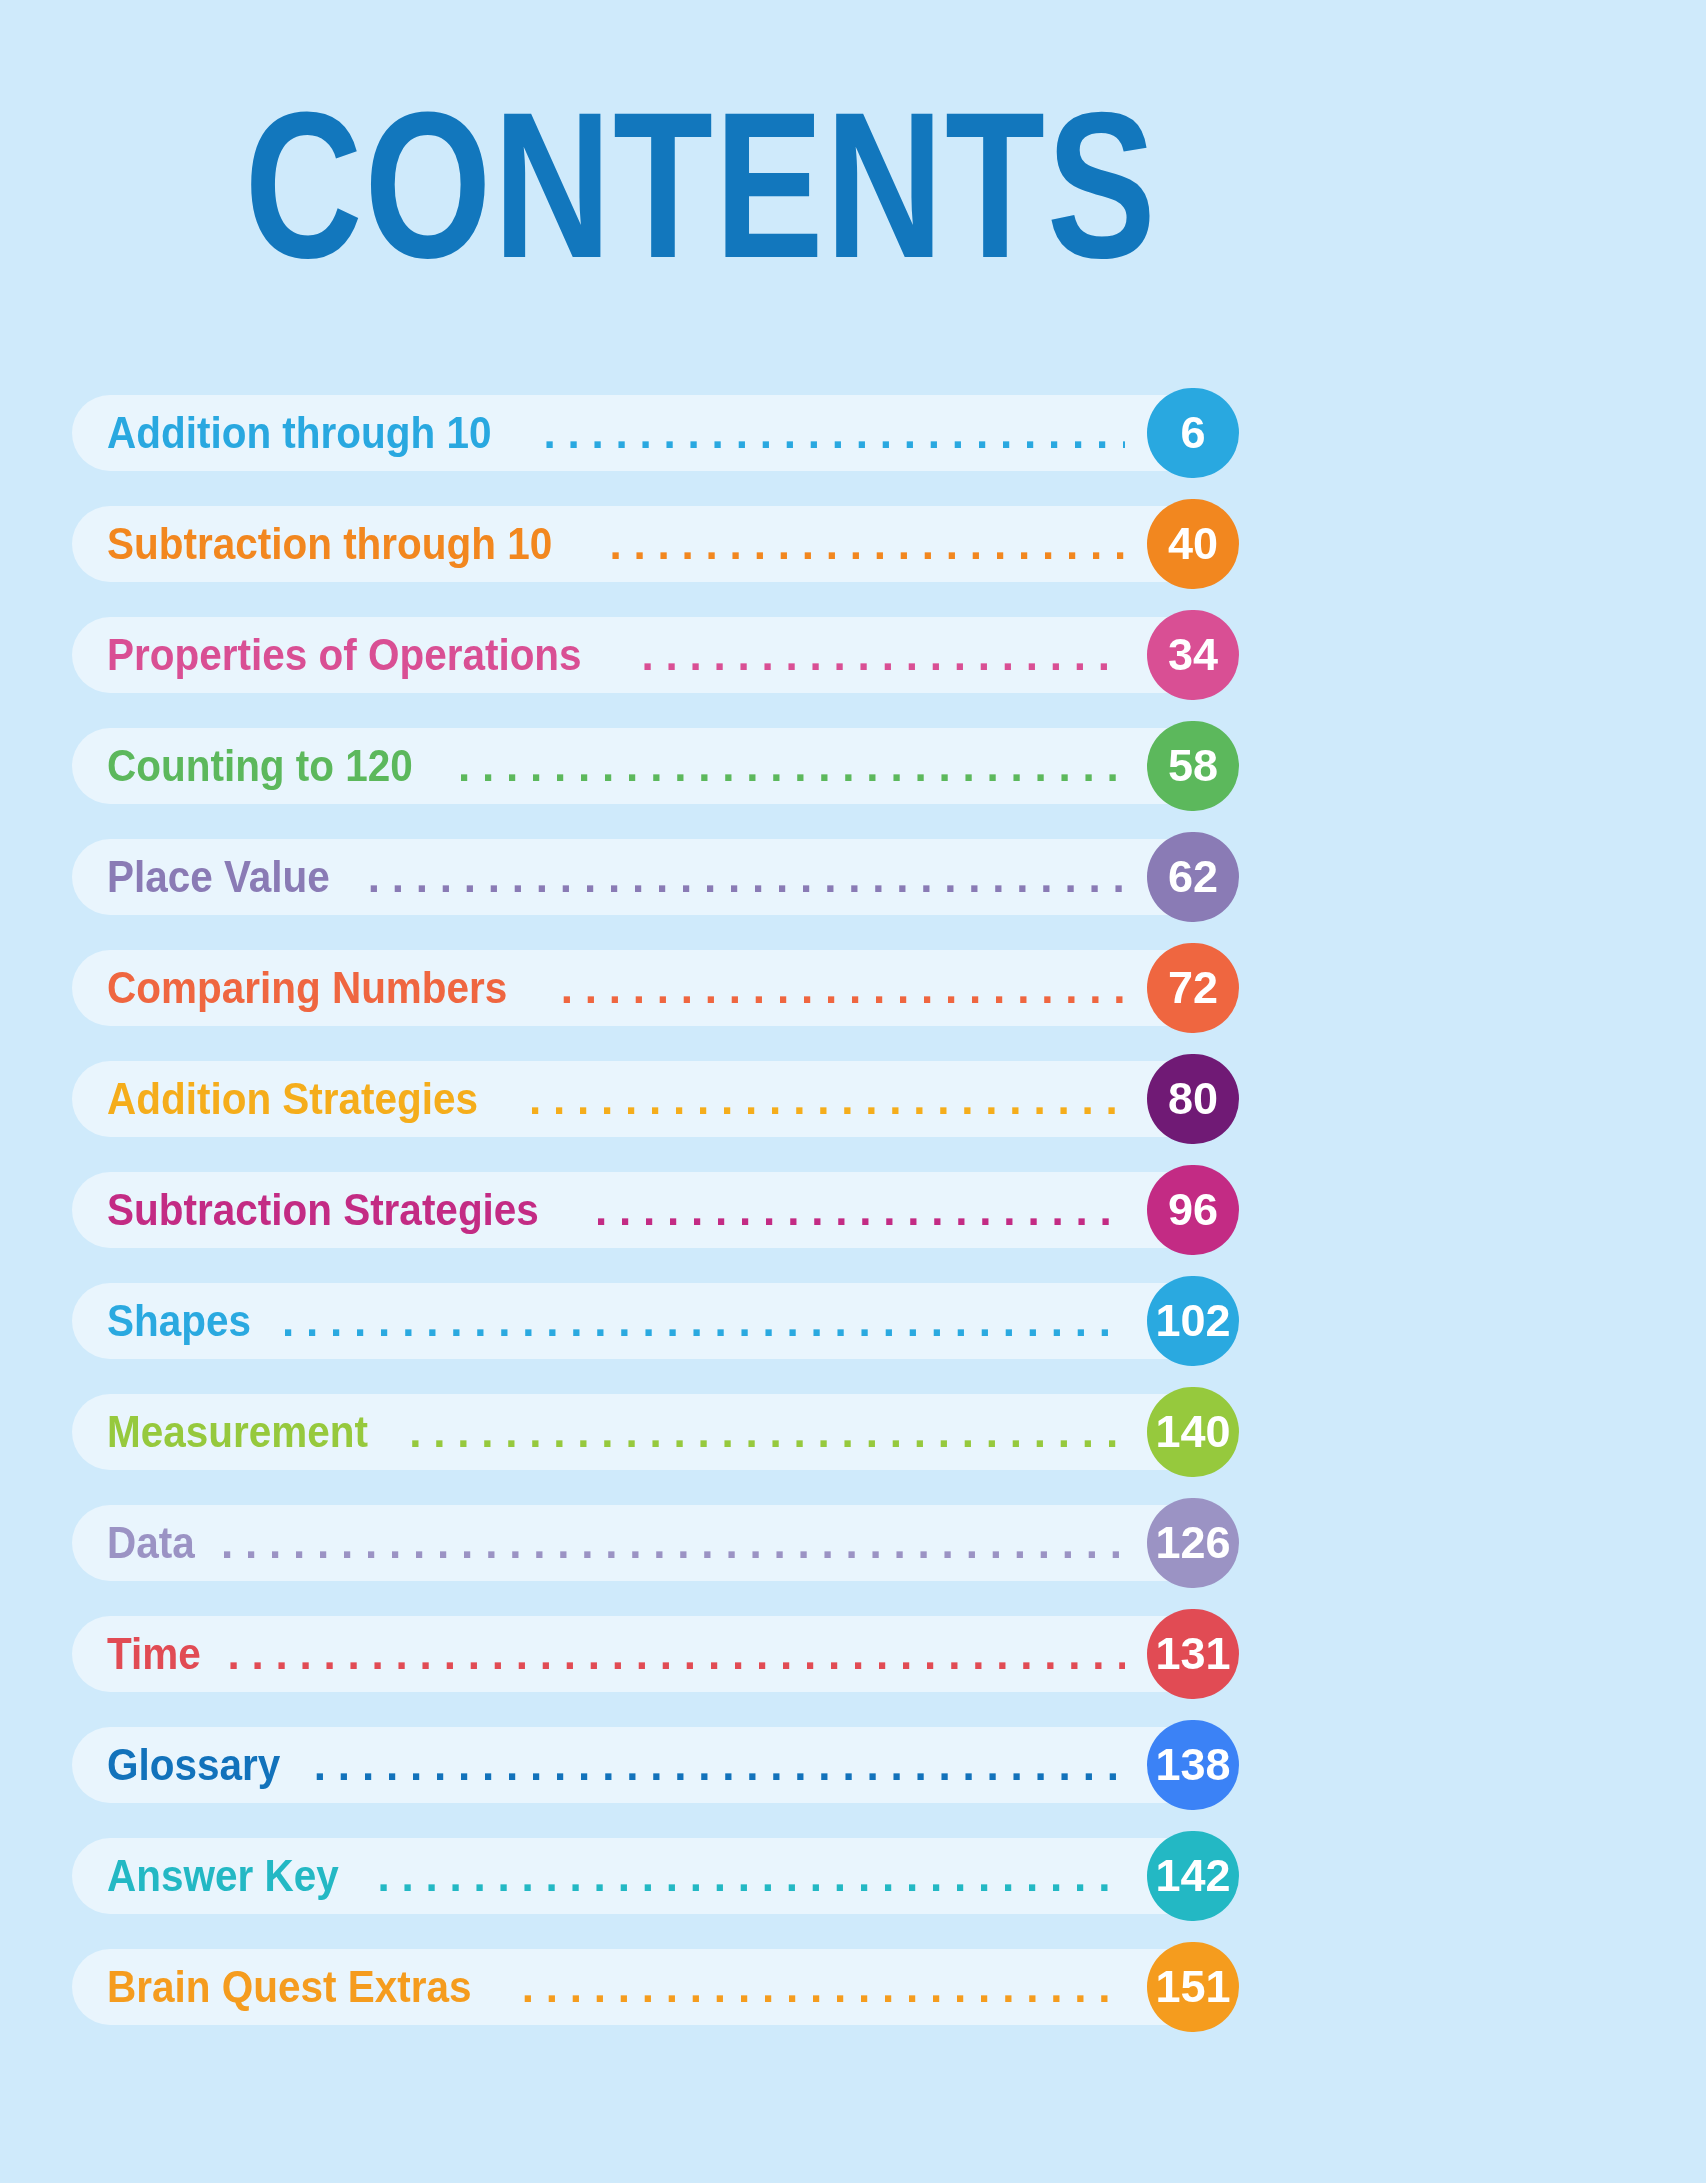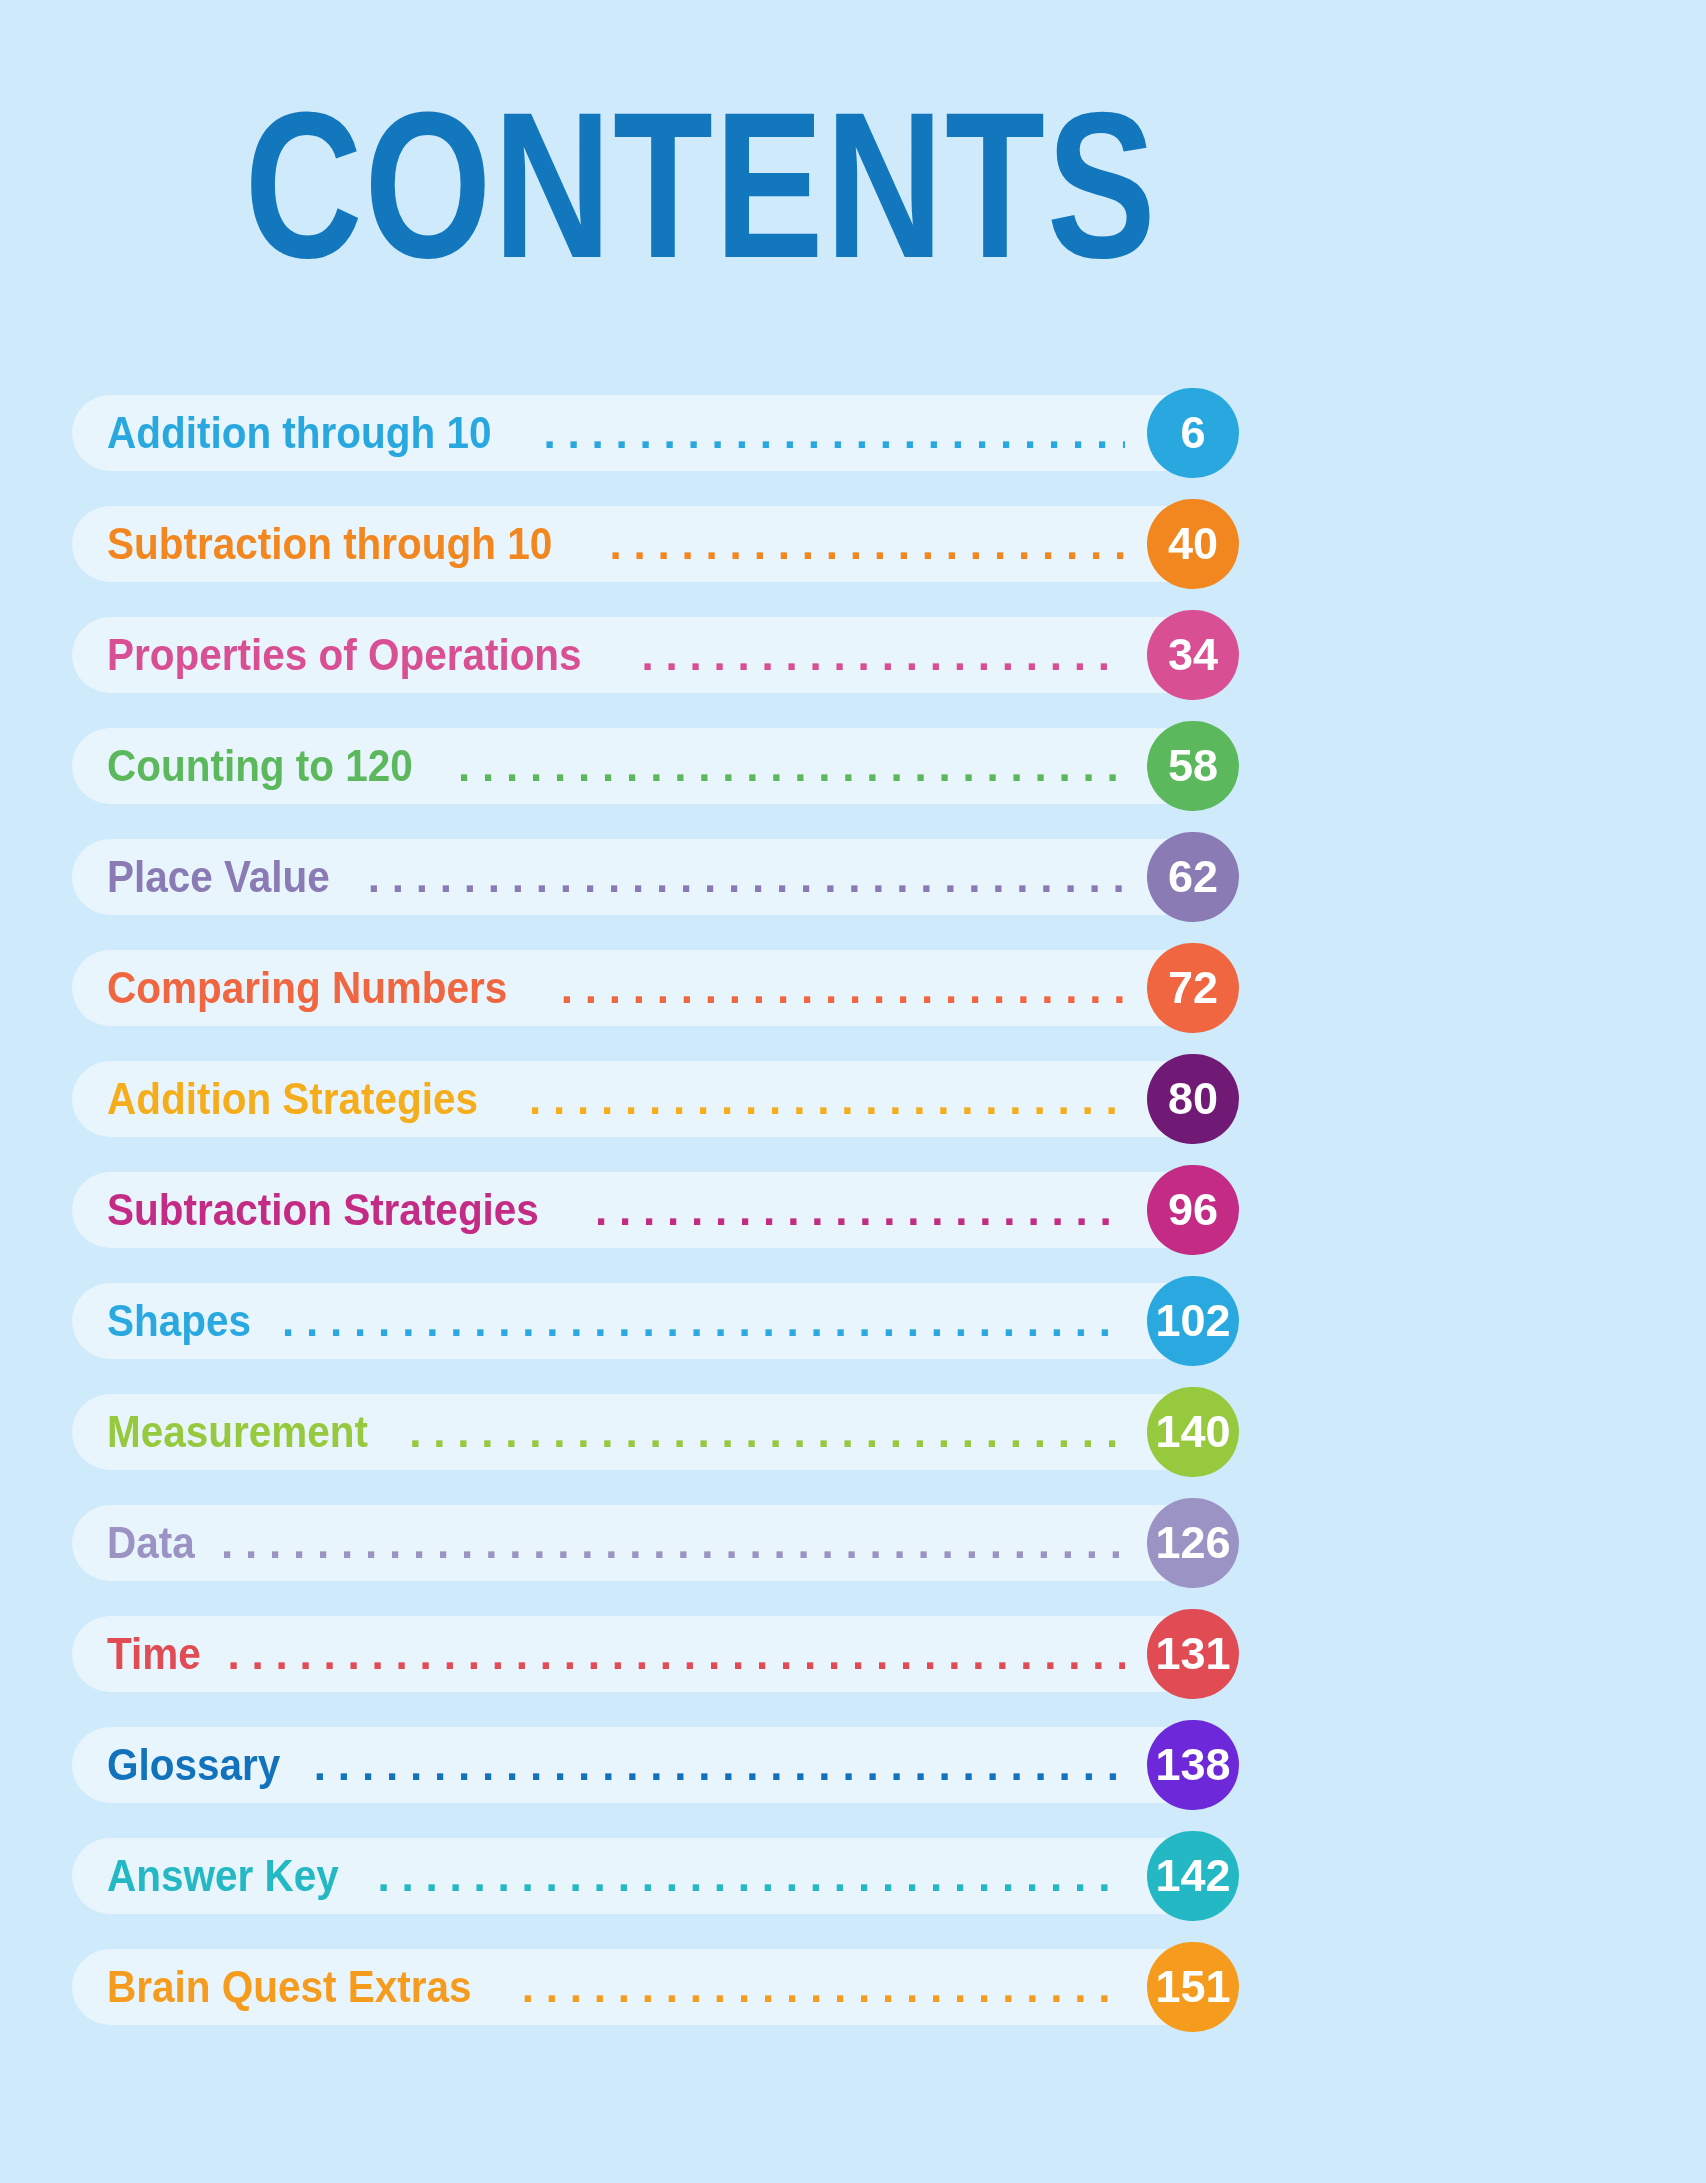--- a/index.html
+++ b/index.html
@@ -186,21 +186,21 @@
           <span class="label" style="color: rgb(225, 75, 84);">Time</span>
           <span class="dots" style="color: rgb(225, 75, 84);">............................................................</span>
         </div>
         <div class="pagebubble" style="background: rgb(225, 75, 84);">131</div>
       </div>
       <div class="row">
         <div class="bar">
           <span class="label" style="color: rgb(18, 114, 187);">Glossary</span>
           <span class="dots" style="color: rgb(18, 114, 187);">............................................................</span>
         </div>
-        <div class="pagebubble" style="background: #6d28d9;">138</div>
+        <div class="pagebubble" style="background: #3b82f6;">138</div>
       </div>
       <div class="row">
         <div class="bar">
           <span class="label" style="color: rgb(35, 184, 196);">Answer Key</span>
           <span class="dots" style="color: rgb(35, 184, 196);">............................................................</span>
         </div>
         <div class="pagebubble" style="background: rgb(35, 184, 196);">142</div>
       </div>
       <div class="row">
         <div class="bar">

